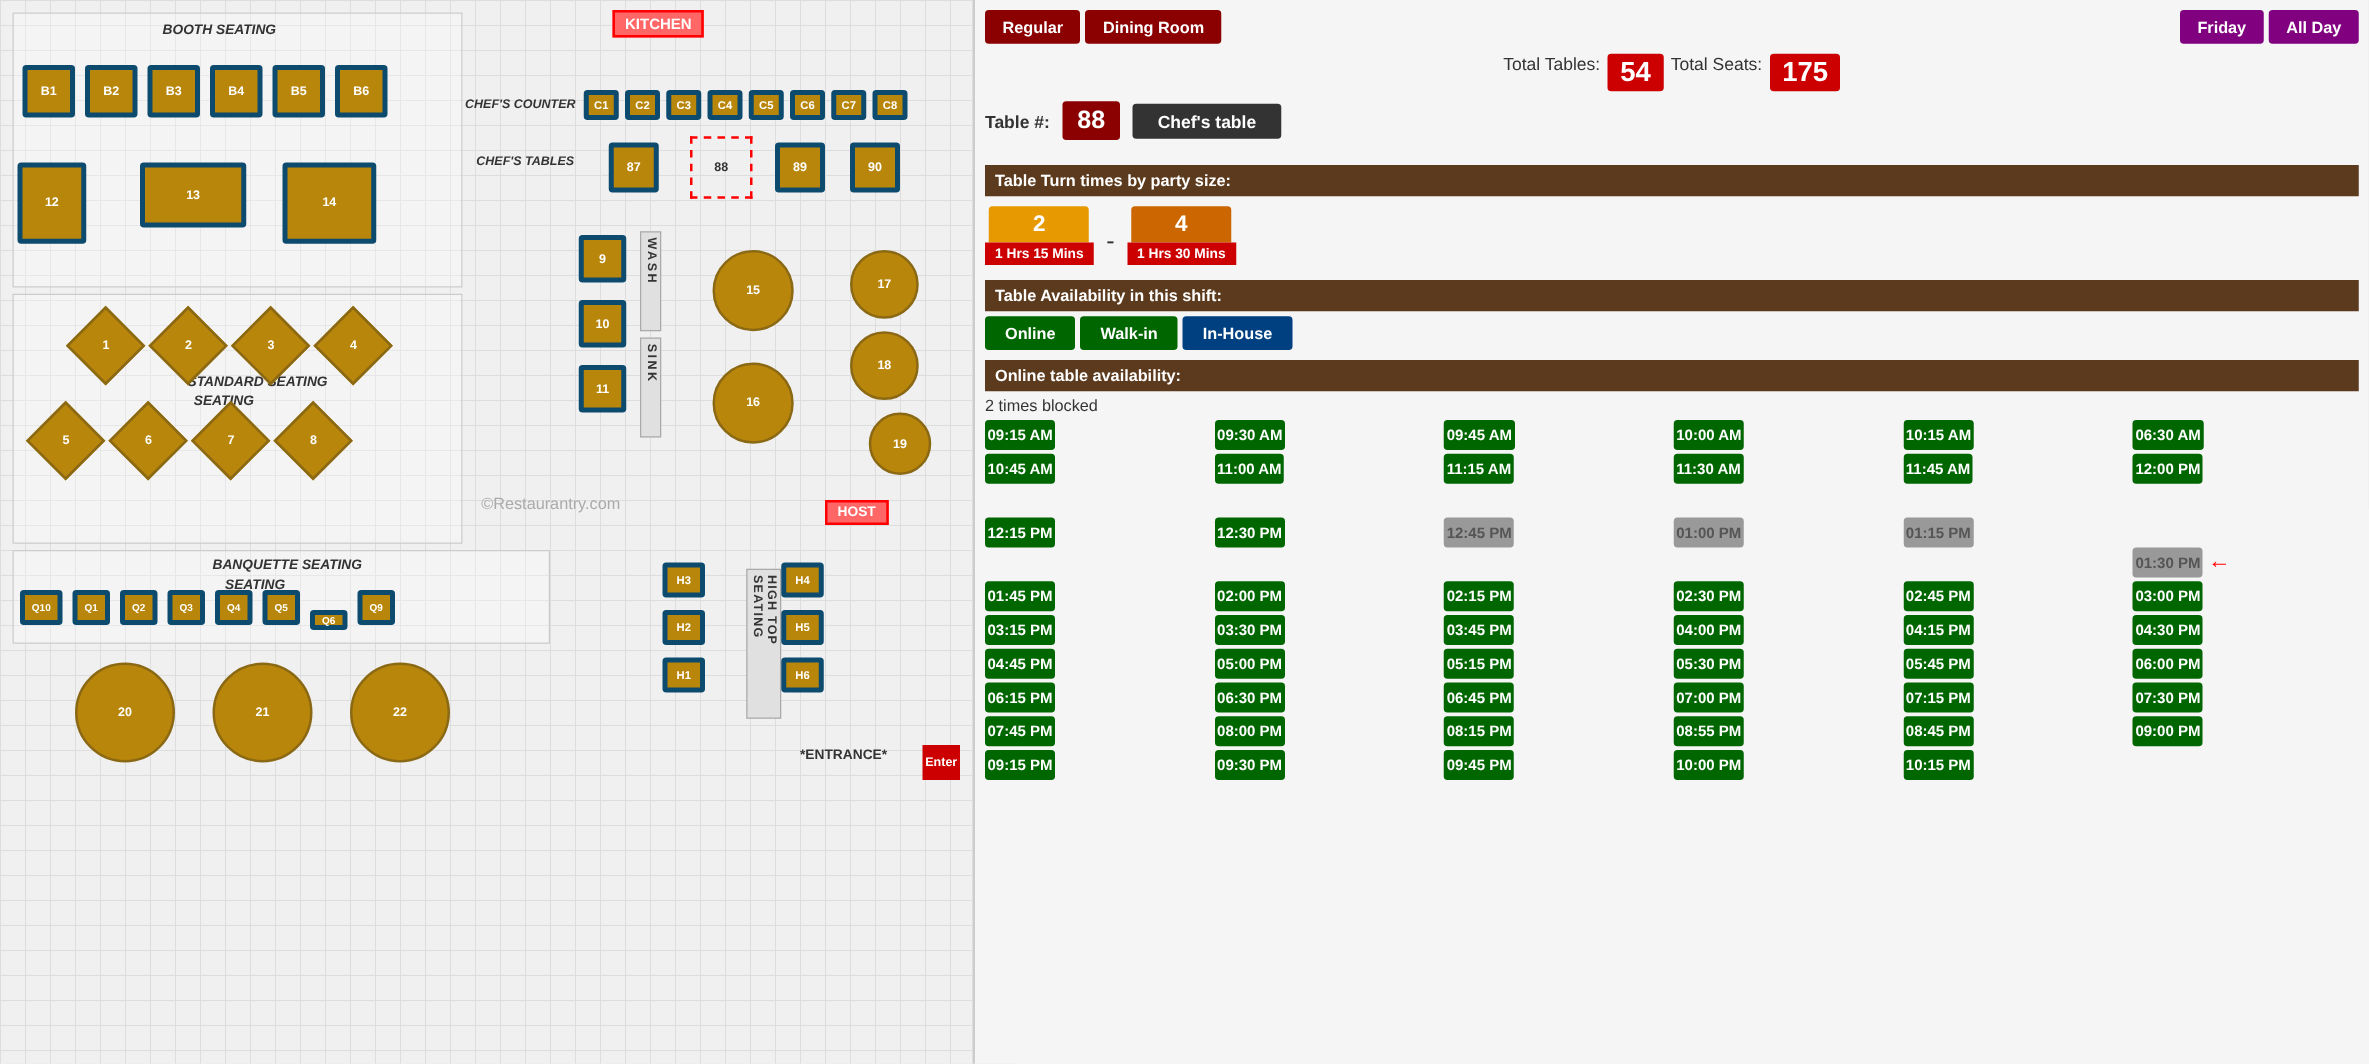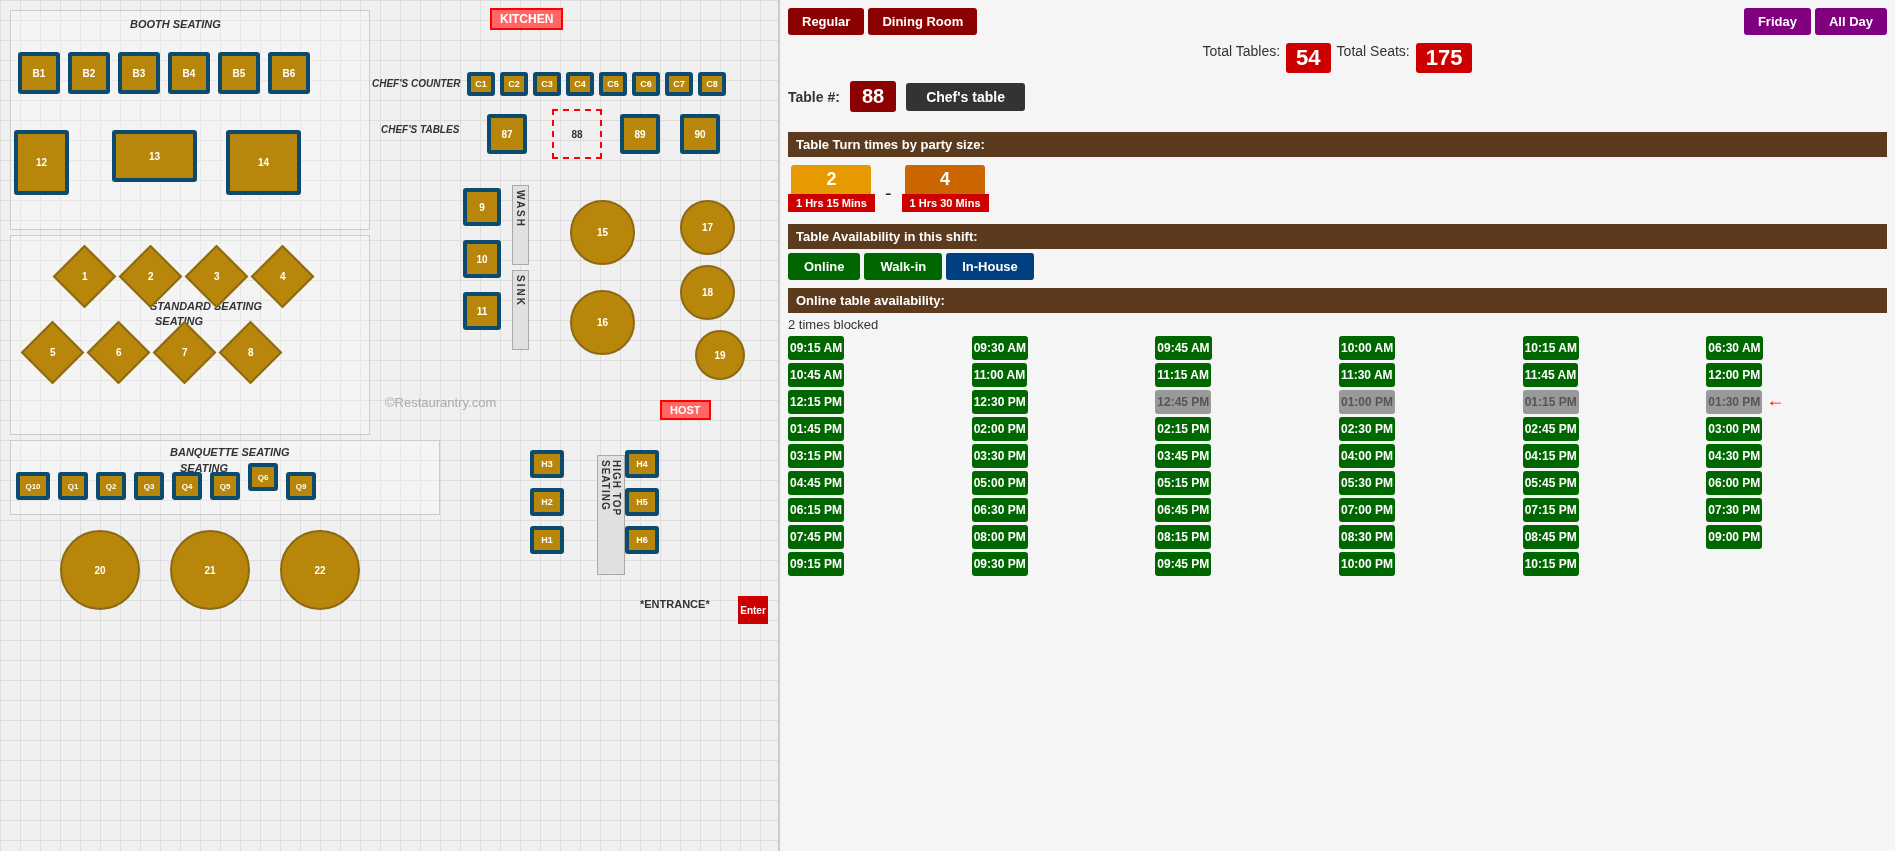--- a/index.html
+++ b/index.html
@@ -426,21 +426,21 @@
     </div>
   <div class="table-shape rect-table" style="left:134px;top:472px;width:30px;height:28px;font-size:8px;">
       <span>Q3</span>
     </div>
   <div class="table-shape rect-table" style="left:172px;top:472px;width:30px;height:28px;font-size:8px;">
       <span>Q4</span>
     </div>
   <div class="table-shape rect-table" style="left:210px;top:472px;width:30px;height:28px;font-size:8px;">
       <span>Q5</span>
     </div>
-  <div class="table-shape rect-table" style="left:248px;top:463px;width:30px;height:28px;font-size:8px;">
+  <div class="table-shape rect-table" style="left:248px;top:488px;width:30px;height:16px;font-size:8px;">
       <span>Q6</span>
     </div>
   <div class="table-shape rect-table" style="left:286px;top:472px;width:30px;height:28px;font-size:8px;">
       <span>Q9</span>
     </div>
 
   <div class="table-shape round-table" style="left:60px;top:530px;width:80px;height:80px;">
       <span>20</span>
     </div>
   <div class="table-shape round-table" style="left:170px;top:530px;width:80px;height:80px;">
@@ -644,21 +644,21 @@
       </div>
       <div style="position: relative; display: flex; align-items: center;">
         <div class="time-slot slot-gray">12:45 PM</div>
       </div>
       <div style="position: relative; display: flex; align-items: center;">
         <div class="time-slot slot-gray">01:00 PM</div>
       </div>
       <div style="position: relative; display: flex; align-items: center;">
         <div class="time-slot slot-gray">01:15 PM</div>
       </div>
-      <div style="position: relative; display: flex; ">
+      <div style="position: relative; display: flex;  margin-top: 48px;">
         <div class="time-slot slot-gray">01:30 PM</div>
         <span class="arrow-indicator">←</span>
       </div>
       <div style="position: relative; display: flex; align-items: center;">
         <div class="time-slot slot-green">01:45 PM</div>
       </div>
       <div style="position: relative; display: flex; align-items: center;">
         <div class="time-slot slot-green">02:00 PM</div>
       </div>
       <div style="position: relative; display: flex; align-items: center;">
@@ -730,21 +730,21 @@
       <div style="position: relative; display: flex; align-items: center;">
         <div class="time-slot slot-green">07:45 PM</div>
       </div>
       <div style="position: relative; display: flex; align-items: center;">
         <div class="time-slot slot-green">08:00 PM</div>
       </div>
       <div style="position: relative; display: flex; align-items: center;">
         <div class="time-slot slot-green">08:15 PM</div>
       </div>
       <div style="position: relative; display: flex; align-items: center;">
-        <div class="time-slot slot-green">08:30 PM</div>
+        <div class="time-slot slot-green">08:55 PM</div>
       </div>
       <div style="position: relative; display: flex; align-items: center;">
         <div class="time-slot slot-green">08:45 PM</div>
       </div>
       <div style="position: relative; display: flex; align-items: flex-end;">
         <div class="time-slot slot-green">09:00 PM</div>
       </div>
       <div style="position: relative; display: flex; align-items: center;">
         <div class="time-slot slot-green">09:15 PM</div>
       </div>

